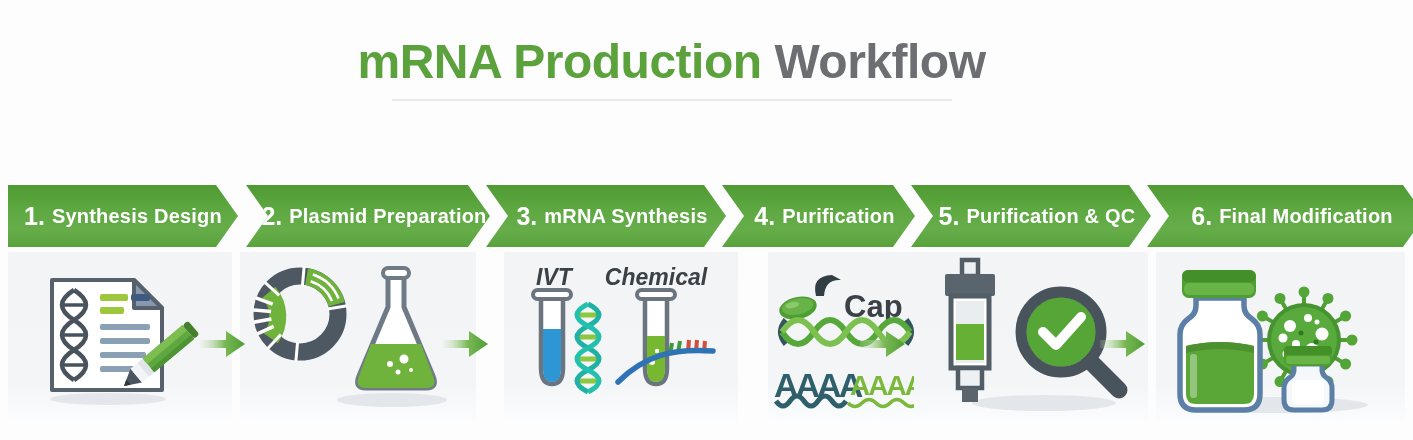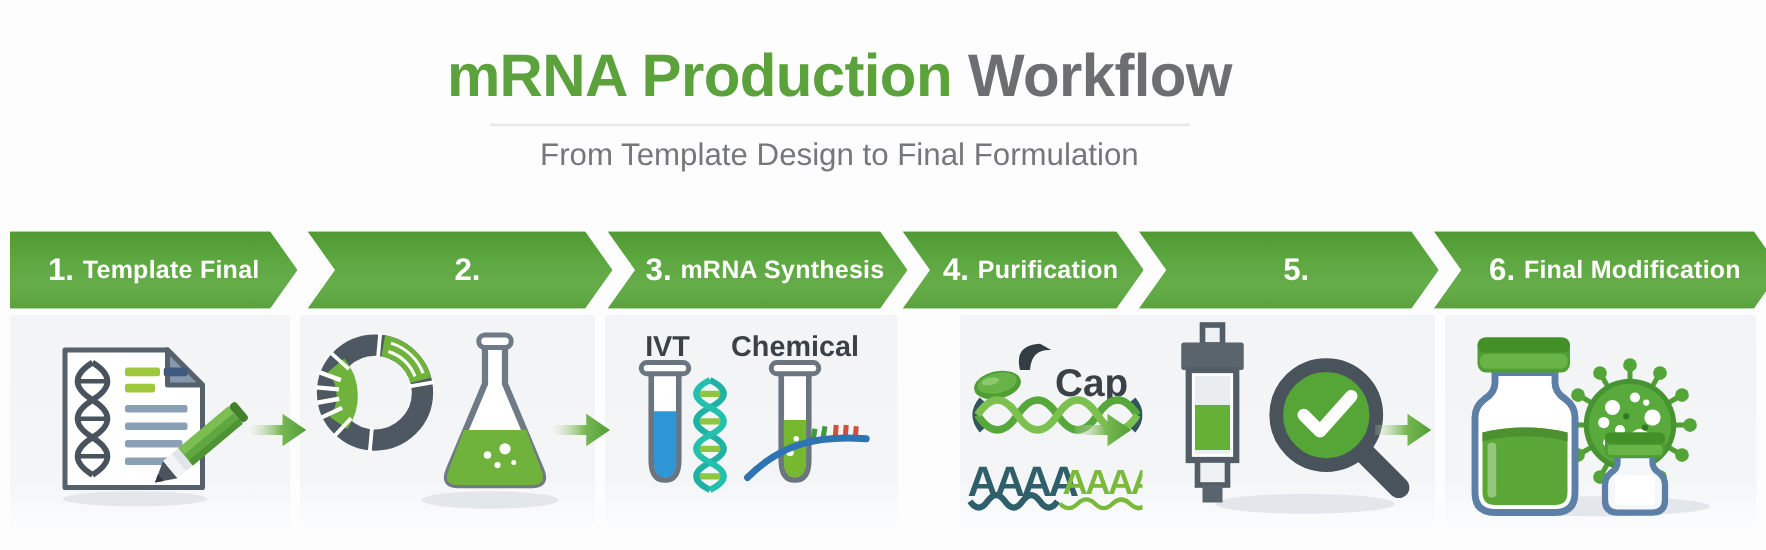--- a/index.html
+++ b/index.html
@@ -31,60 +31,61 @@
   .s4{left:722px;width:181px;}
   .s5{left:911px;width:228px;}
   .s6{left:1147px;width:266px;}
   
   .card{
     position:absolute;top:252px;height:169px;border-radius:2px;
     background:linear-gradient(180deg,#f2f4f6 0%,#f4f5f7 78%,#fbfcfd 100%);
   }
   .c1{left:8px;width:224px;}
   .c2{left:240px;width:236px;}
-  .c3{left:484px;width:234px;}
+  .c3{left:504px;width:234px;font-style:italic;}
   .c4{left:768px;width:180px;}
   .c5{left:914px;width:234px;}
   .c6{left:1156px;width:249px;}
   .card svg{display:block;}
   
   .flow-arrow{position:absolute;top:327px;width:46px;height:34px;}
   .svg-text{font-family:"Liberation Sans",sans-serif;}
 </style>
 </head>
 <body>
 
 <div id="stage">
 
   <div id="header">
     <div class="title">
       <span class="green">mRNA Production</span>
       <span class="gray">Workflow</span>
     </div>
     <div class="divider"></div>
-    <div class="subtitle">From Template Design to Final Formulation</div>
   </div>
 
   <div class="chev first s1">
     <span class="num">1.</span>
-    <span class="lbl">Template Final</span>
+    <span class="lbl">Synthesis Design</span>
   </div>
   <div class="chev mid s2">
     <span class="num">2.</span>
+    <span class="lbl">Plasmid Preparation</span>
   </div>
   <div class="chev mid s3">
     <span class="num">3.</span>
     <span class="lbl">mRNA Synthesis</span>
   </div>
   <div class="chev mid s4">
     <span class="num">4.</span>
     <span class="lbl">Purification</span>
   </div>
   <div class="chev mid s5">
     <span class="num">5.</span>
+    <span class="lbl">Purification &amp; QC</span>
   </div>
   <div class="chev mid s6">
     <span class="num">6.</span>
     <span class="lbl">Final Modification</span>
   </div>
 
   <div class="card c1">
     <svg width="224" height="169" viewBox="0 0 224 169">
       <ellipse cx="100" cy="147" rx="58" ry="6" fill="#e3e6ea"></ellipse>
       <path d="M44,28 H126 L154,56 V138 H44 Z" fill="#ffffff" stroke="#57616b" stroke-width="4" stroke-linejoin="round"></path>

